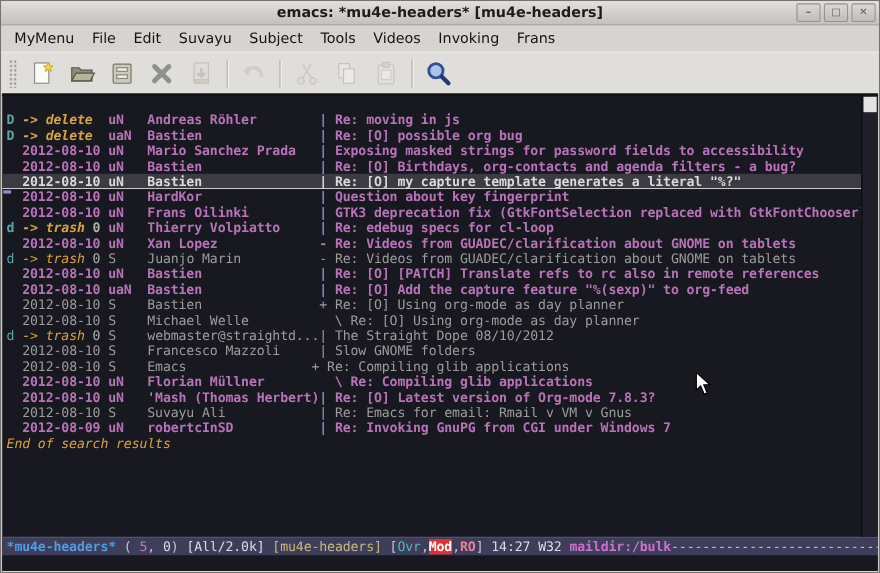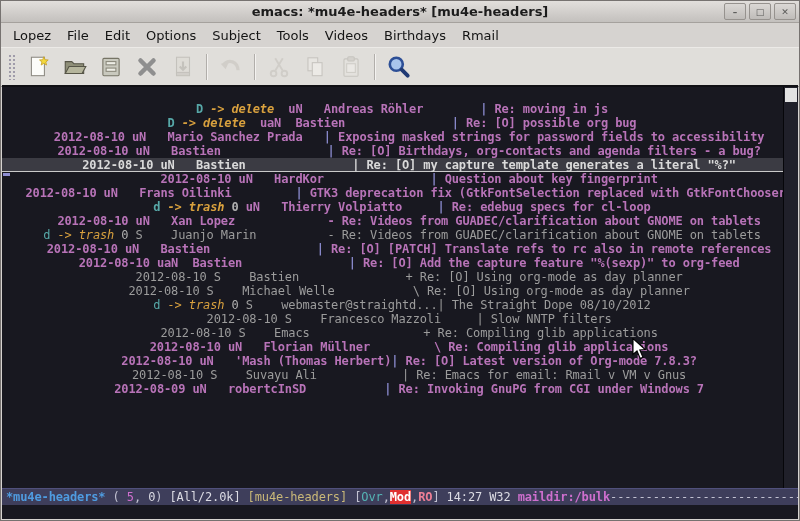--- a/index.html
+++ b/index.html
@@ -1,17 +1,17 @@
 <!DOCTYPE html>
 <html><head>
 <meta charset="utf-8">
 <style>
   html,body{margin:0;padding:0;}
   body{width:800px;height:521px;overflow:hidden;background:#cfccc8;font-family:"DejaVu Sans",sans-serif;}
-  .win{position:relative;width:800px;height:521px;box-sizing:border-box;border:1px solid #767270;background:#d6d3d0;text-align:center;}
+  .win{position:relative;width:800px;height:521px;box-sizing:border-box;border:1px solid #767270;background:#d6d3d0;}
   .titlebar{height:21px;background:linear-gradient(#e2dfdc,#c3c0bd);border-bottom:1px solid #a5a19d;display:flex;align-items:center;justify-content:center;position:relative;}
   .title{font-size:13px;font-weight:bold;color:#1c1c1c;}
   .winbtns{position:absolute;right:3px;top:2px;display:flex;gap:3px;}
   .wbtn{width:20px;height:15px;border:1px solid #96928e;border-radius:2px;background:linear-gradient(#dbd8d5,#bfbcb9);color:#5a5a58;font-size:9px;font-weight:bold;display:flex;align-items:center;justify-content:center;}
   .menubar{height:24px;background:#d6d3d0;display:flex;align-items:center;padding-left:4px;}
   .menu-item{font-size:13px;color:#141414;padding:2px 8px;}
   .toolbar{height:38px;background:#e0deda;border-top:1px solid #eceae7;border-bottom:1px solid #96928e;display:flex;align-items:center;padding-left:5px;}
   .grip{width:7px;height:26px;margin:0 6px 0 2px;background-image:radial-gradient(circle,#a09caa 1px,rgba(0,0,0,0) 1.3px);background-size:4px 4px;}
   .tbtn{width:36px;height:32px;display:flex;align-items:center;justify-content:center;}
   .tbtn.disabled{opacity:0.6;}
@@ -35,29 +35,29 @@
   <div class="titlebar">
     <span class="title">emacs: *mu4e-headers* [mu4e-headers]</span>
     <span class="winbtns">
       <span class="wbtn">–</span>
       <span class="wbtn">□</span>
       <span class="wbtn">✕</span>
     </span>
   </div>
 
   <div class="menubar" id="menubar">
-      <span class="menu-item">Lopez</span>
+      <span class="menu-item">MyMenu</span>
       <span class="menu-item">File</span>
       <span class="menu-item">Edit</span>
-      <span class="menu-item">Options</span>
+      <span class="menu-item">Suvayu</span>
       <span class="menu-item">Subject</span>
       <span class="menu-item">Tools</span>
       <span class="menu-item">Videos</span>
-      <span class="menu-item">Birthdays</span>
-      <span class="menu-item">Rmail</span>
+      <span class="menu-item">Invoking</span>
+      <span class="menu-item">Frans</span>
     </div>
 
   <div class="toolbar" id="toolbar">
     <span class="grip"></span>
   <div class="tbtn">
         <svg width="26" height="26" viewBox="0 0 24 24">
           <rect x="5" y="3" width="12" height="17" fill="#fcfcf9" stroke="#8f8c85"></rect>
           <polygon points="16.5,2.5 17.6,5.3 20.5,5.5 18.3,7.4 19,10.2 16.5,8.6 14,10.2 14.7,7.4 12.5,5.5 15.4,5.3" fill="#f3d93c" stroke="#c8a32b" stroke-width="0.8"></polygon>
         </svg>
       </div>
@@ -133,26 +133,27 @@
         <div class="row mono" style="font-weight: bold;"><span style="color: rgb(184, 115, 184);">  </span><span style="color: rgb(184, 115, 184);">2012-08-10 </span><span style="color: rgb(184, 115, 184);">uN   </span><span style="color: rgb(184, 115, 184);">HardKor               </span><span style="color: rgb(135, 135, 201);">| </span><span style="color: rgb(184, 115, 184);">Question about key fingerprint</span></div>
         <div class="row mono" style="font-weight: bold;"><span style="color: rgb(184, 115, 184);">  </span><span style="color: rgb(184, 115, 184);">2012-08-10 </span><span style="color: rgb(184, 115, 184);">uN   </span><span style="color: rgb(184, 115, 184);">Frans Oilinki         </span><span style="color: rgb(135, 135, 201);">| </span><span style="color: rgb(184, 115, 184);">GTK3 deprecation fix (GtkFontSelection replaced with GtkFontChooser)</span></div>
         <div class="row mono" style="font-weight: bold;"><span style="color: rgb(87, 168, 168);">d </span><span style="color: rgb(217, 161, 62); font-style: italic;">-&gt; trash</span><span style="color: rgb(176, 176, 176);"> 0 </span><span style="color: rgb(184, 115, 184);">uN   </span><span style="color: rgb(184, 115, 184);">Thierry Volpiatto     </span><span style="color: rgb(135, 135, 201);">| </span><span style="color: rgb(184, 115, 184);">Re: edebug specs for cl-loop</span></div>
         <div class="row mono" style="font-weight: bold;"><span style="color: rgb(184, 115, 184);">  </span><span style="color: rgb(184, 115, 184);">2012-08-10 </span><span style="color: rgb(184, 115, 184);">uN   </span><span style="color: rgb(184, 115, 184);">Xan Lopez             </span><span style="color: rgb(184, 115, 184);">- </span><span style="color: rgb(184, 115, 184);">Re: Videos from GUADEC/clarification about GNOME on tablets</span></div>
         <div class="row mono"><span style="color: rgb(87, 168, 168);">d </span><span style="color: rgb(217, 161, 62); font-style: italic;">-&gt; trash</span><span style="color: rgb(176, 176, 176);"> 0 </span><span style="color: rgb(156, 156, 156);">S    </span><span style="color: rgb(156, 156, 156);">Juanjo Marin          </span><span style="color: rgb(156, 156, 156);">- </span><span style="color: rgb(156, 156, 156);">Re: Videos from GUADEC/clarification about GNOME on tablets</span></div>
         <div class="row mono" style="font-weight: bold;"><span style="color: rgb(184, 115, 184);">  </span><span style="color: rgb(184, 115, 184);">2012-08-10 </span><span style="color: rgb(184, 115, 184);">uN   </span><span style="color: rgb(184, 115, 184);">Bastien               </span><span style="color: rgb(135, 135, 201);">| </span><span style="color: rgb(184, 115, 184);">Re: [O] [PATCH] Translate refs to rc also in remote references</span></div>
         <div class="row mono" style="font-weight: bold;"><span style="color: rgb(184, 115, 184);">  </span><span style="color: rgb(184, 115, 184);">2012-08-10 </span><span style="color: rgb(184, 115, 184);">uaN  </span><span style="color: rgb(184, 115, 184);">Bastien               </span><span style="color: rgb(135, 135, 201);">| </span><span style="color: rgb(184, 115, 184);">Re: [O] Add the capture feature "%(sexp)" to org-feed</span></div>
         <div class="row mono"><span style="color: rgb(156, 156, 156);">  </span><span style="color: rgb(156, 156, 156);">2012-08-10 </span><span style="color: rgb(156, 156, 156);">S    </span><span style="color: rgb(156, 156, 156);">Bastien               </span><span style="color: rgb(156, 156, 156);">+ </span><span style="color: rgb(156, 156, 156);">Re: [O] Using org-mode as day planner</span></div>
         <div class="row mono"><span style="color: rgb(156, 156, 156);">  </span><span style="color: rgb(156, 156, 156);">2012-08-10 </span><span style="color: rgb(156, 156, 156);">S    </span><span style="color: rgb(156, 156, 156);">Michael Welle         </span><span style="color: rgb(156, 156, 156);">  \ </span><span style="color: rgb(156, 156, 156);">Re: [O] Using org-mode as day planner</span></div>
         <div class="row mono"><span style="color: rgb(87, 168, 168);">d </span><span style="color: rgb(217, 161, 62); font-style: italic;">-&gt; trash</span><span style="color: rgb(176, 176, 176);"> 0 </span><span style="color: rgb(156, 156, 156);">S    </span><span style="color: rgb(156, 156, 156);">webmaster@straightd...</span><span style="color: rgb(156, 156, 156);">| </span><span style="color: rgb(156, 156, 156);">The Straight Dope 08/10/2012</span></div>
-        <div class="row mono"><span style="color: rgb(156, 156, 156);">  </span><span style="color: rgb(156, 156, 156);">2012-08-10 </span><span style="color: rgb(156, 156, 156);">S    </span><span style="color: rgb(156, 156, 156);">Francesco Mazzoli     </span><span style="color: rgb(156, 156, 156);">| </span><span style="color: rgb(156, 156, 156);">Slow NNTP filters</span></div>
+        <div class="row mono"><span style="color: rgb(156, 156, 156);">  </span><span style="color: rgb(156, 156, 156);">2012-08-10 </span><span style="color: rgb(156, 156, 156);">S    </span><span style="color: rgb(156, 156, 156);">Francesco Mazzoli     </span><span style="color: rgb(156, 156, 156);">| </span><span style="color: rgb(156, 156, 156);">Slow GNOME folders</span></div>
         <div class="row mono"><span style="color: rgb(156, 156, 156);">  </span><span style="color: rgb(156, 156, 156);">2012-08-10 </span><span style="color: rgb(156, 156, 156);">S    </span><span style="color: rgb(156, 156, 156);">Emacs                </span><span style="color: rgb(156, 156, 156);">+ </span><span style="color: rgb(156, 156, 156);">Re: Compiling glib applications</span></div>
         <div class="row mono" style="font-weight: bold;"><span style="color: rgb(184, 115, 184);">  </span><span style="color: rgb(184, 115, 184);">2012-08-10 </span><span style="color: rgb(184, 115, 184);">uN   </span><span style="color: rgb(184, 115, 184);">Florian Müllner       </span><span style="color: rgb(184, 115, 184);">  \ </span><span style="color: rgb(184, 115, 184);">Re: Compiling glib applications</span></div>
         <div class="row mono" style="font-weight: bold;"><span style="color: rgb(184, 115, 184);">  </span><span style="color: rgb(184, 115, 184);">2012-08-10 </span><span style="color: rgb(184, 115, 184);">uN   </span><span style="color: rgb(184, 115, 184);">'Mash (Thomas Herbert)</span><span style="color: rgb(135, 135, 201);">| </span><span style="color: rgb(184, 115, 184);">Re: [O] Latest version of Org-mode 7.8.3?</span></div>
         <div class="row mono"><span style="color: rgb(156, 156, 156);">  </span><span style="color: rgb(156, 156, 156);">2012-08-10 </span><span style="color: rgb(156, 156, 156);">S    </span><span style="color: rgb(156, 156, 156);">Suvayu Ali            </span><span style="color: rgb(156, 156, 156);">| </span><span style="color: rgb(156, 156, 156);">Re: Emacs for email: Rmail v VM v Gnus</span></div>
         <div class="row mono" style="font-weight: bold;"><span style="color: rgb(184, 115, 184);">  </span><span style="color: rgb(184, 115, 184);">2012-08-09 </span><span style="color: rgb(184, 115, 184);">uN   </span><span style="color: rgb(184, 115, 184);">robertcInSD           </span><span style="color: rgb(135, 135, 201);">| </span><span style="color: rgb(184, 115, 184);">Re: Invoking GnuPG from CGI under Windows 7</span></div>
+        <div class="row mono" style="color: rgb(217, 161, 62); font-style: italic;">End of search results</div>
         <div class="fringe-cursor"></div>
       </div>
     <div class="mono" id="modeline" style="background: rgb(62, 62, 91);"><span style="color: rgb(79, 156, 224); font-weight: bold;">*mu4e-headers*</span><span style="color: rgb(194, 194, 210);"> ( </span><span style="color: rgb(206, 111, 206);">5</span><span style="color: rgb(194, 194, 210);">, </span><span style="color: rgb(220, 220, 228);">0</span><span style="color: rgb(194, 194, 210);">) </span><span style="color: rgb(220, 220, 228);">[All/2.0k] </span><span style="color: rgb(201, 184, 120);">[mu4e-headers] </span><span style="color: rgb(194, 194, 210);">[</span><span style="color: rgb(85, 181, 181);">Ovr</span><span style="color: rgb(194, 194, 210);">,</span><span style="color: rgb(255, 255, 255); font-weight: bold; background: rgb(224, 48, 48);">Mod</span><span style="color: rgb(194, 194, 210);">,</span><span style="color: rgb(239, 127, 150); font-weight: bold;">RO</span><span style="color: rgb(194, 194, 210);">] </span><span style="color: rgb(220, 220, 228);">14:27 W32 </span><span style="color: rgb(206, 111, 206); font-weight: bold;">maildir:/bulk</span><span style="color: rgb(194, 194, 210);">--------------------------------</span></div>
     <div id="echo" style="background: rgb(24, 24, 32);"></div>
     <div class="scrollbar">
       <div class="sthumb"></div>
     </div>
   </div>
 
   <svg class="cursor" width="16" height="22" viewBox="0 0 16 22">

